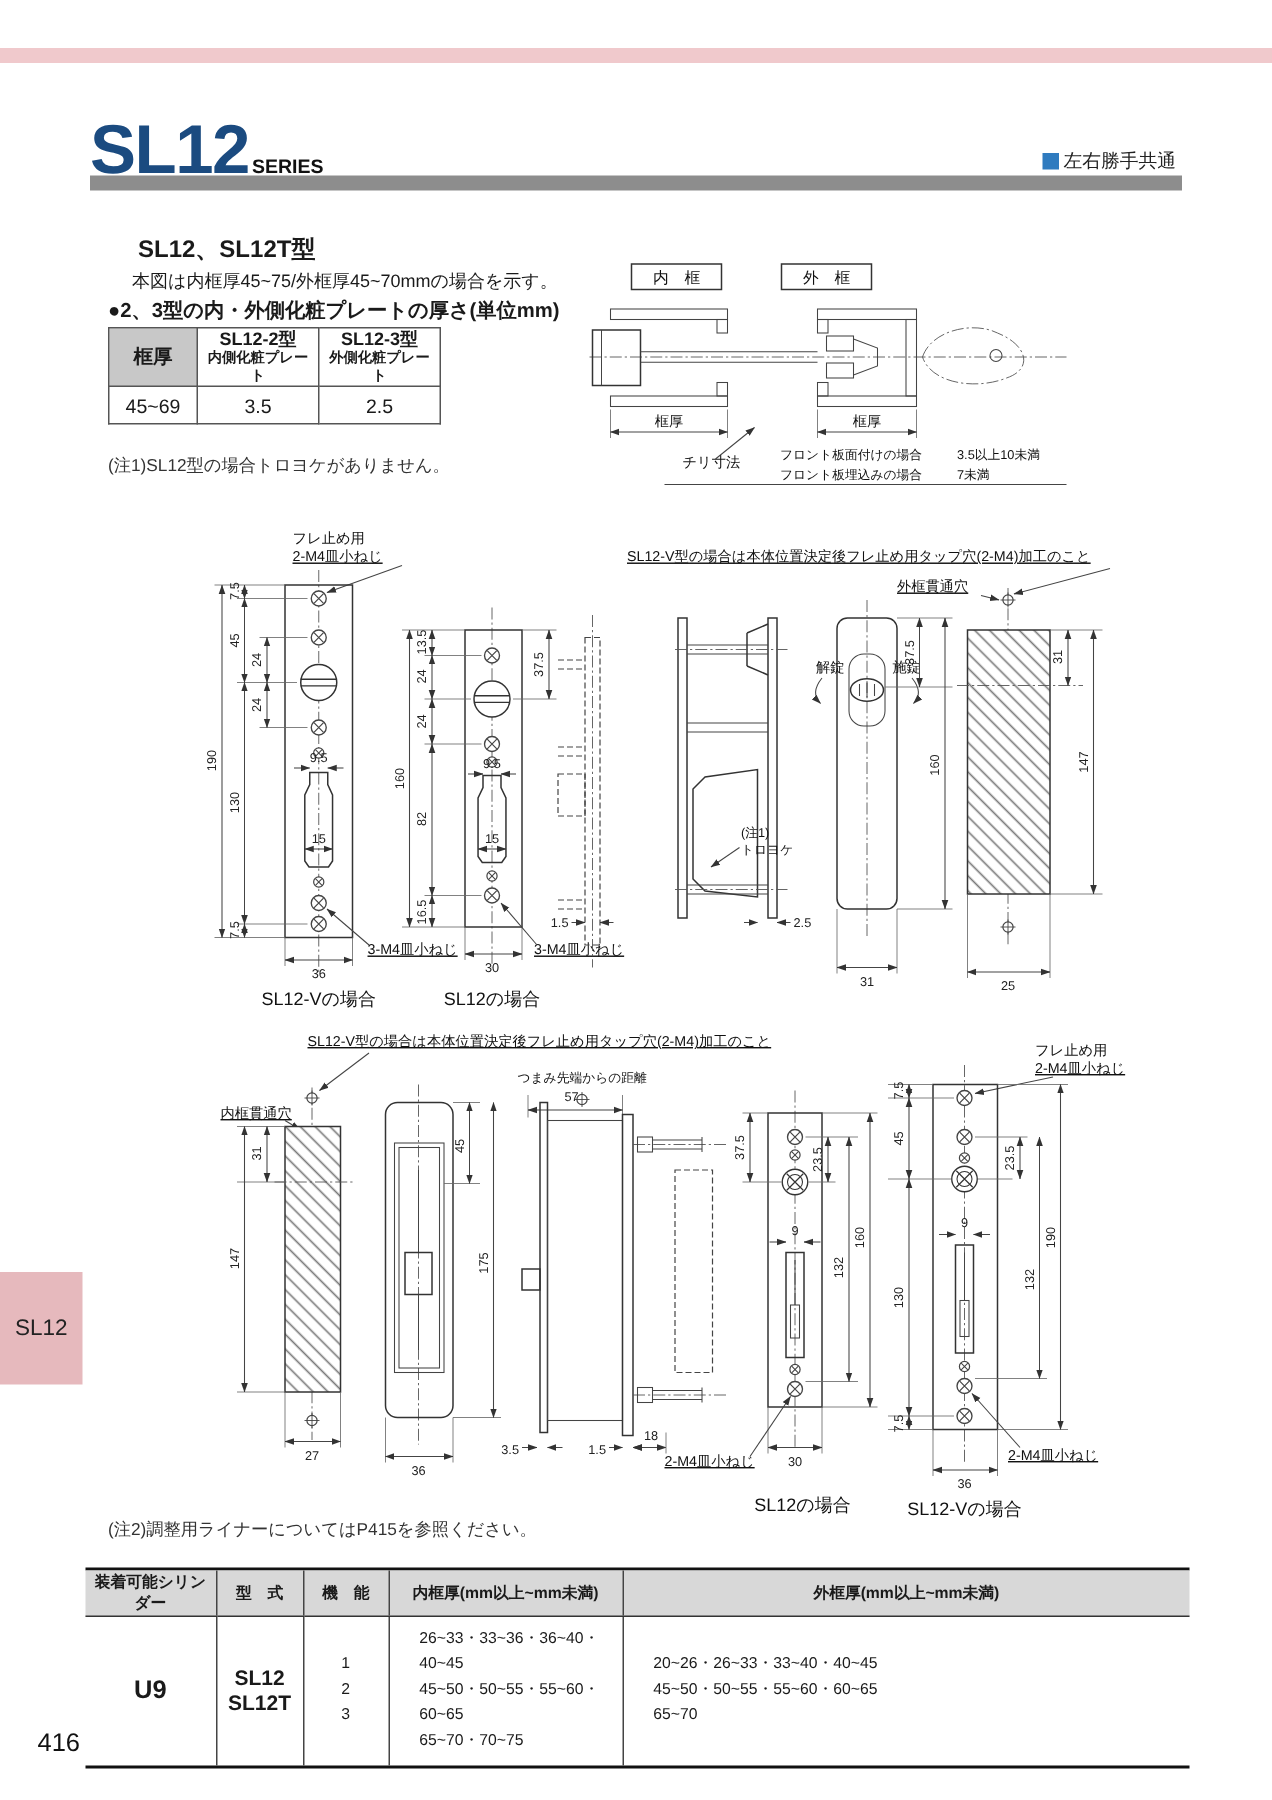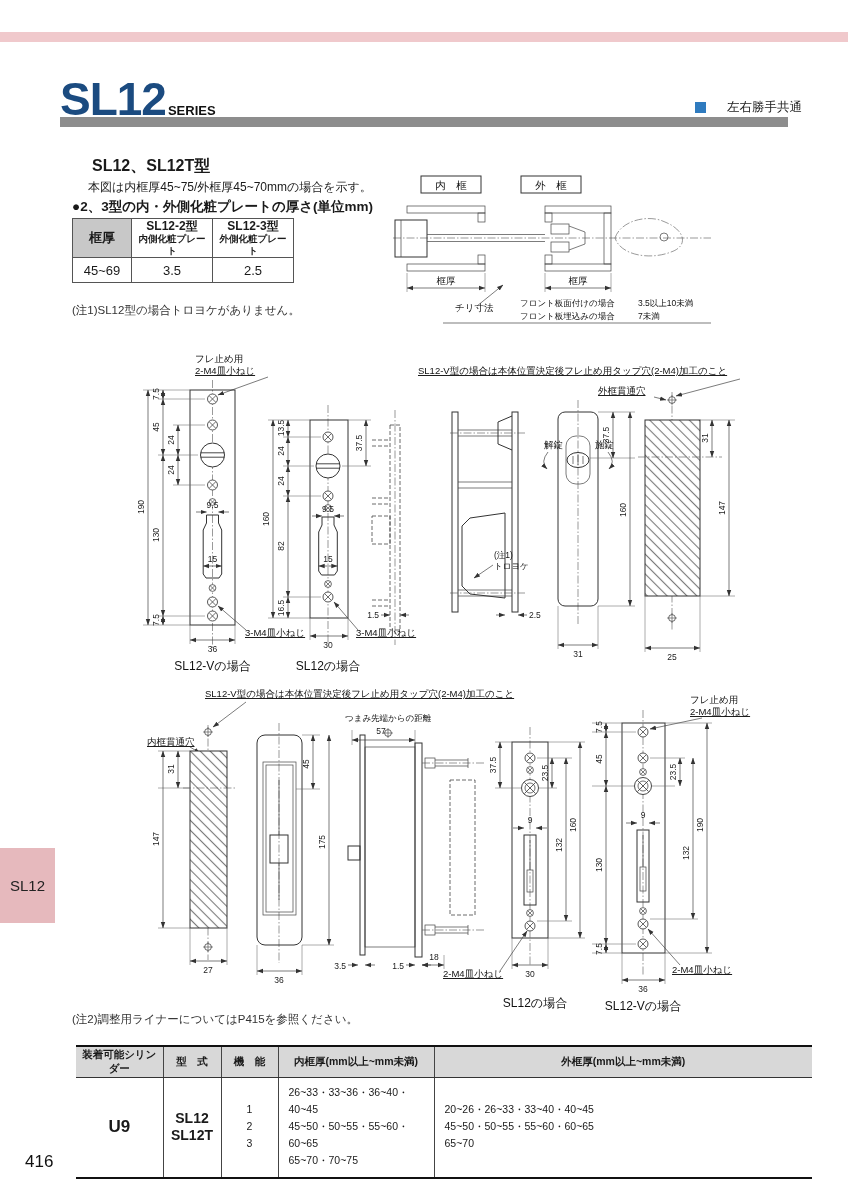--- a/index.html
+++ b/index.html
@@ -6,48 +6,48 @@
   .page{position:relative;width:848px;height:1200px;background:#fff;overflow:hidden;
         font-family:"Liberation Sans","DejaVu Sans",sans-serif;color:#1a1a1a;}
   
   .top-bar{position:absolute;left:0;top:0;width:848px;height:32px;background:#6e6e70;}
   .top-bar span{position:absolute;left:55px;top:0;line-height:32px;color:#fff;font-size:15px;font-weight:bold;letter-spacing:1px;}
   .pink-strip{position:absolute;left:0;top:32px;width:848px;height:10px;background:#f0c9cc;}
   
   .title-row{position:absolute;left:60px;top:72px;display:flex;align-items:baseline;}
   .title{font-size:46px;font-weight:bold;color:#1b4b80;letter-spacing:-1px;}
   .series{font-size:13px;font-weight:bold;color:#111;margin-left:2px;}
-  .handed{position:absolute;left:695px;top:99px;font-size:12.5px;color:#222;display:flex;align-items:center;gap:21px;}
+  .handed{position:absolute;left:695px;top:99px;font-size:12.5px;color:#222;display:flex;align-items:center;gap:3px;}
   .handed .sq{display:inline-block;width:11px;height:11px;background:#2f7bbf;}
   .gray-bar{position:absolute;left:60px;top:117px;width:728px;height:10px;background:#8d8d8d;}
   
   .model-title{position:absolute;left:72px;top:156px;font-size:16px;font-weight:bold;margin-left:20px;}
   .model-desc{position:absolute;left:72px;top:179px;font-size:12px;margin-left:16px;}
   .plate-heading{position:absolute;left:72px;top:198px;font-size:13.5px;font-weight:bold;}
   .note1{position:absolute;left:72px;top:303px;font-size:11.5px;color:#333;}
   .note2{position:absolute;left:72px;top:1012px;font-size:11.5px;color:#333;}
   
   .plate-table{position:absolute;left:72px;top:218px;border-collapse:collapse;}
   .plate-table td,.plate-table th{border:1px solid #555;text-align:center;vertical-align:middle;padding:0 4px;}
   .plate-table .hdr{height:34px;}
   .plate-table .c1{width:50px;background:#c8c8c8;font-size:13px;font-weight:bold;}
   .plate-table .c2,.plate-table .c3{width:72px;background:#fff;}
   .plate-table .l1{font-size:12px;font-weight:bold;line-height:14px;}
   .plate-table .l2{font-size:9.5px;font-weight:bold;line-height:12px;}
   .plate-table .data td{height:24px;font-size:13px;background:#fff;}
   
-  .spec-wrap{position:absolute;left:57px;top:1045px;width:736px;border-top:2.5px solid #111;border-bottom:2.5px solid #111;margin-left:19px;}
+  .spec-wrap{position:absolute;left:57px;top:1045px;width:736px;border-top:2.5px solid #111;border-bottom:2.5px solid #111;}
   .spec{width:736px;border-collapse:collapse;table-layout:fixed;}
   .spec th{background:#d8d8d8;font-size:10.5px;font-weight:bold;height:25px;border-bottom:1px solid #333;text-align:center;}
   .spec td{vertical-align:middle;font-size:10.5px;}
   .spec th+th,.spec td+td{border-left:1px solid #444;}
   .spec .cyl{text-align:center;font-size:17px;font-weight:bold;}
   .spec .mdl{text-align:center;font-size:14px;font-weight:bold;line-height:17px;}
   .spec .fn{text-align:center;line-height:17px;}
-  .spec .rng{padding-left:10px;line-height:17px;}
+  .spec .rng{padding-left:20px;line-height:17px;}
   .spec tbody td{padding-top:6px;padding-bottom:8px;}
   
   .side-tab{position:absolute;left:0;top:848px;width:55px;height:75px;background:#e6b9bd;
             display:flex;align-items:center;justify-content:center;font-size:15px;color:#222;}
   .page-num{position:absolute;left:25px;top:1152px;font-size:17px;color:#111;}
   
   svg{position:absolute;overflow:visible;}
   .oln{stroke:#333;stroke-width:1;fill:none;}
   .thn{stroke:#444;stroke-width:.7;fill:none;}
   .dln{stroke:#444;stroke-width:.7;fill:none;}

